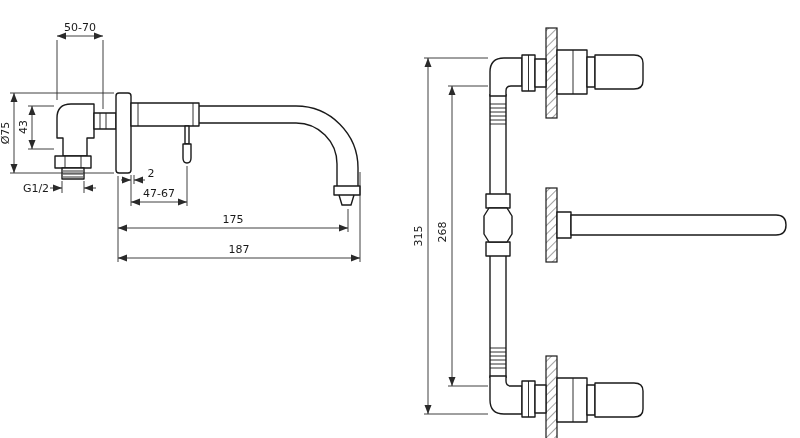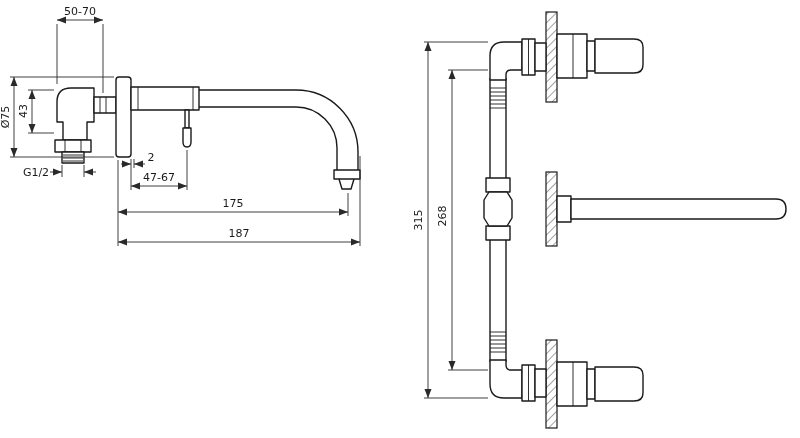--- a/index.html
+++ b/index.html
@@ -10,20 +10,21 @@
     width: 800px;
     height: 438px;
     overflow: hidden;
     font-family: "DejaVu Sans", sans-serif;
   }
   .stage {
     position: relative;
     width: 800px;
     height: 330px;
     background: #ffffff;
+    margin-top: 16px;
   }
   svg { display: block; }
   .obj  { fill: none; stroke: #1a1a1a; stroke-width: 1.4; stroke-linejoin: round; }
   .objf { fill: #ffffff; stroke: #1a1a1a; stroke-width: 1.4; stroke-linejoin: round; }
   .thin { fill: none; stroke: #1a1a1a; stroke-width: 0.9; }
   .dim  { fill: none; stroke: #2a2a2a; stroke-width: 0.9; }
   .dimtext {
     font-family: "DejaVu Sans", sans-serif;
     font-size: 11px;
     fill: #1a1a1a;

